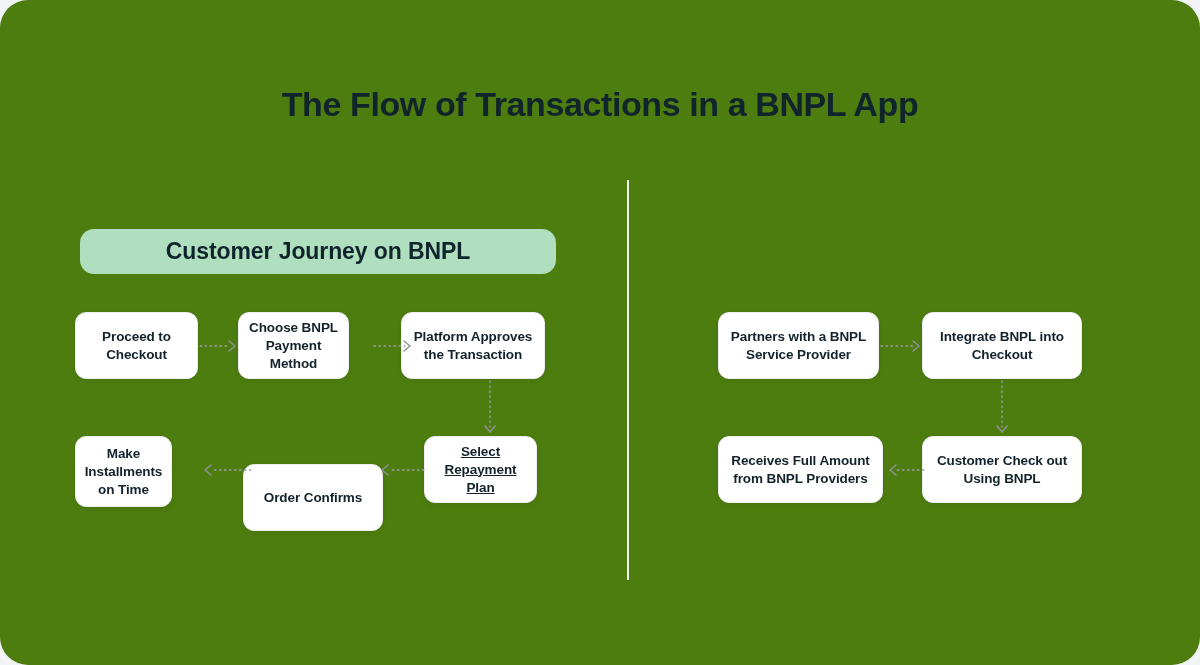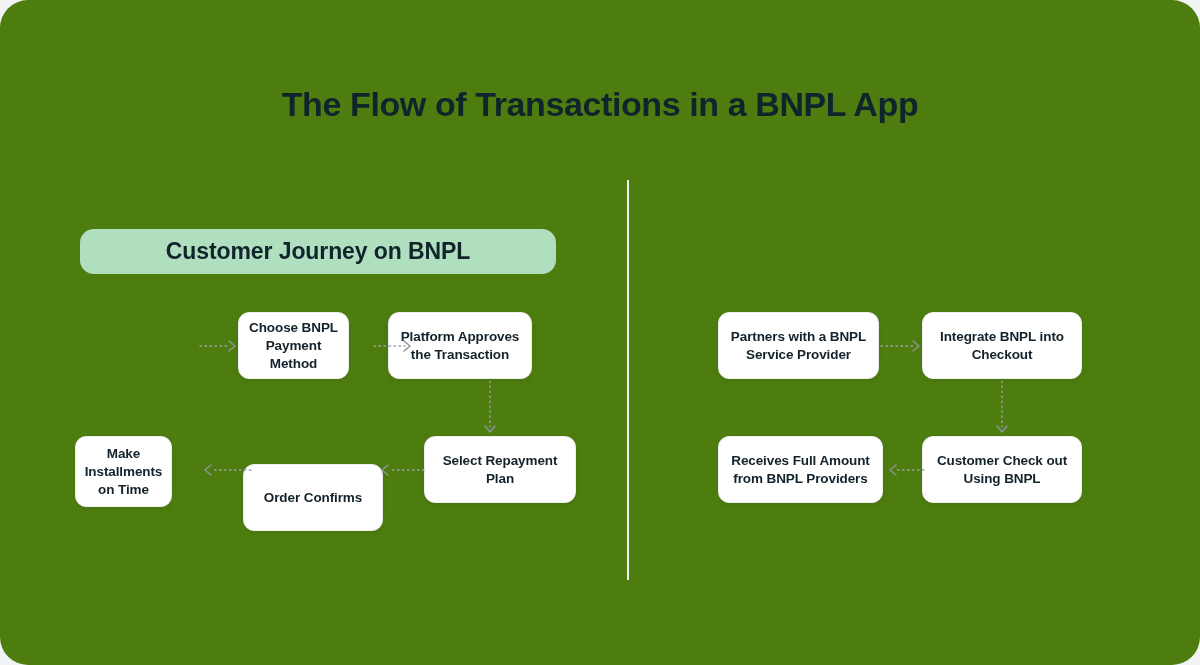--- a/index.html
+++ b/index.html
@@ -94,25 +94,25 @@
     font-weight: 700;
     line-height: 18px;
     letter-spacing: -0.1px;
     padding: 0 8px;
     box-sizing: border-box;
   }
 
   
   #cust-box-1 { left: 75px;  top: 312px; width: 123px; height: 67px; }
   #cust-box-2 { left: 238px; top: 312px; width: 111px; height: 67px; }
-  #cust-box-3 { left: 388px; top: 312px; width: 144px; height: 67px; }
+  #cust-box-3 { left: 401px; top: 312px; width: 144px; height: 67px; }
   
   #cust-box-4 { left: 75px;  top: 436px; width: 97px; height: 71px; }
   #cust-box-5 { left: 243px; top: 436px; width: 140px; height: 67px; margin-top: 28px; }
-  #cust-box-6 { left: 424px; top: 436px; width: 152px; height: 67px; }
+  #cust-box-6 { left: 424px; top: 436px; width: 113px; height: 67px; text-decoration: underline; }
 
   
   #merch-box-1 { left: 91px;  top: 312px; width: 161px; height: 67px; }
   #merch-box-2 { left: 295px; top: 312px; width: 160px; height: 67px; }
   
   #merch-box-3 { left: 91px;  top: 436px; width: 165px; height: 67px; }
   #merch-box-4 { left: 295px; top: 436px; width: 160px; height: 67px; }
 
   
   .connector { position: absolute; }
@@ -138,20 +138,21 @@
 <div id="canvas">
 
   <div id="page-title">The Flow of Transactions in a BNPL App</div>
 
   <div id="center-divider"></div>
 
   <div class="column" id="customer-column">
 
     <div class="section-banner" id="customer-banner">Customer Journey on BNPL</div>
 
+    <div class="flow-box" id="cust-box-1">Proceed to Checkout</div>
     <div class="flow-box" id="cust-box-2">Choose BNPL Payment Method</div>
     <div class="flow-box" id="cust-box-3">Platform Approves the Transaction</div>
 
     <div class="flow-box" id="cust-box-6">Select Repayment Plan</div>
     <div class="flow-box" id="cust-box-5">Order Confirms</div>
     <div class="flow-box" id="cust-box-4">Make Installments on Time</div>
 
     <div class="connector" style="left:200px; top:337px;">
       <svg width="38" height="18" viewBox="0 0 38 18">
         <line class="dotline" x1="0" y1="9" x2="30" y2="9"></line>

